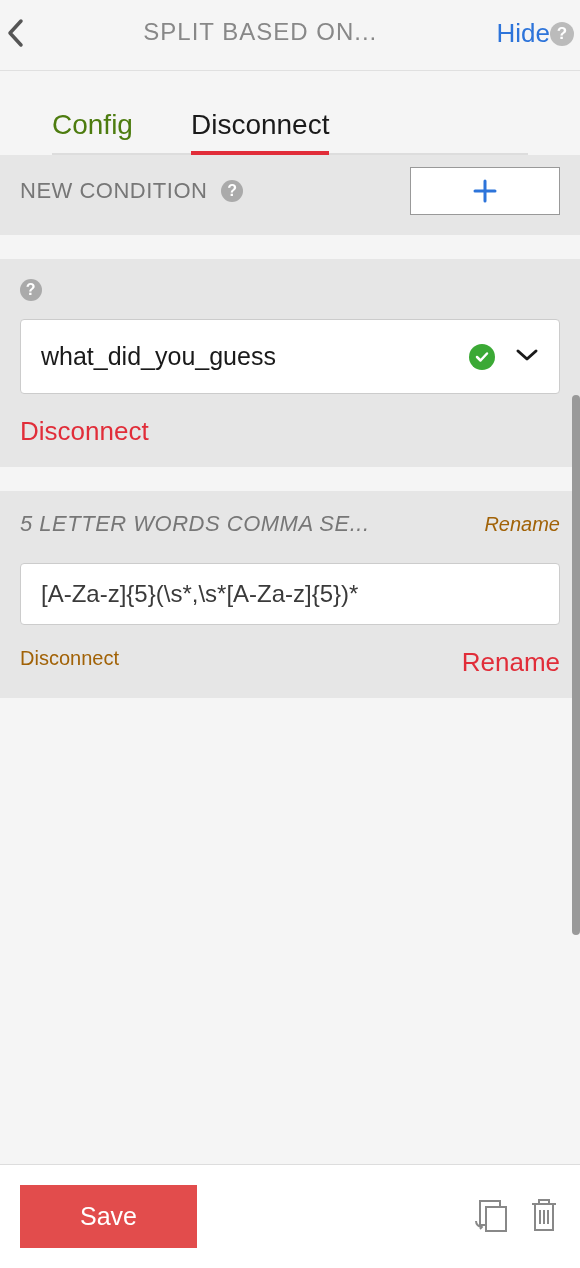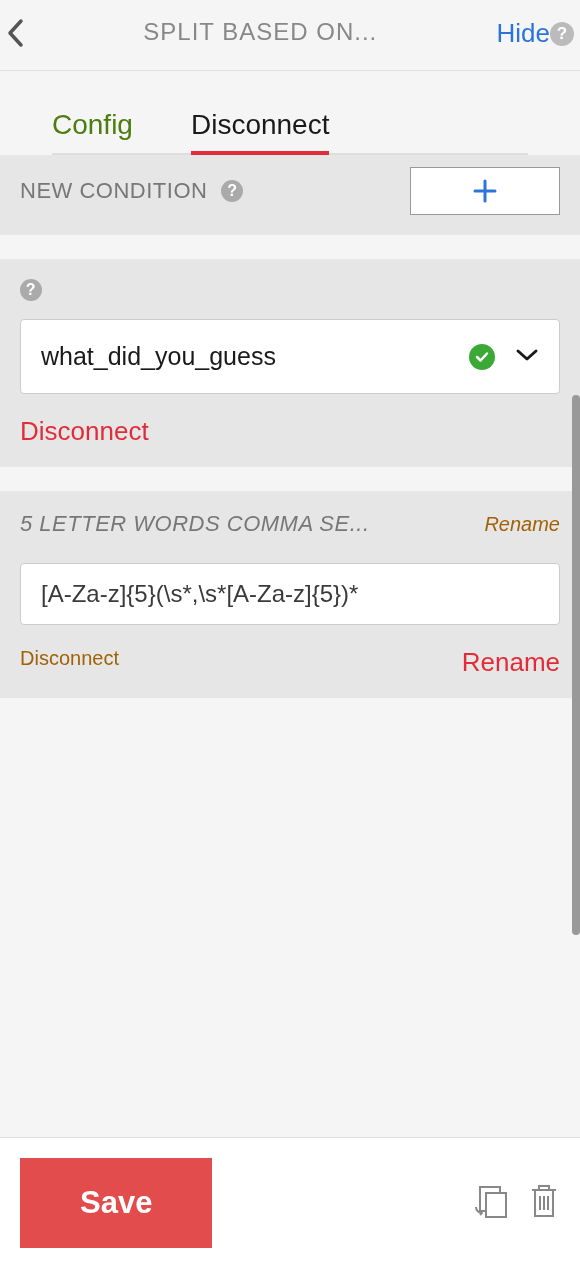--- a/index.html
+++ b/index.html
@@ -221,24 +221,23 @@
       border-top: 1px solid #ddd;
       padding: 20px 20px;
       display: flex;
       align-items: center;
       justify-content: space-between;
     }
     .save-btn {
       background: #e24c4c;
       color: white;
       border: none;
-      padding: 27px 60px;
-      font-size: 31px;
-      cursor: pointer;
-      font-weight: bold;
+      padding: 17px 60px;
+      font-size: 25px;
+      cursor: pointer;
     }
     .footer-icons {
       display: flex;
       align-items: center;
       gap: 20px;
     }
     .footer-icon {
       color: #888;
       cursor: pointer;
     }

